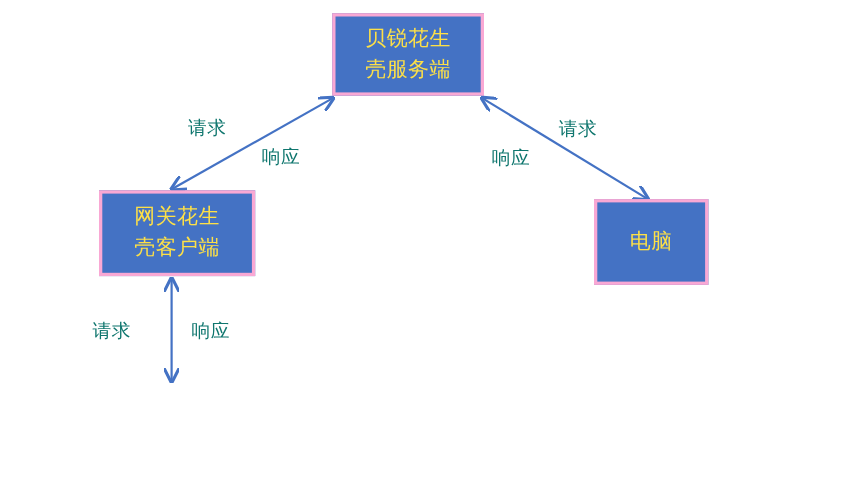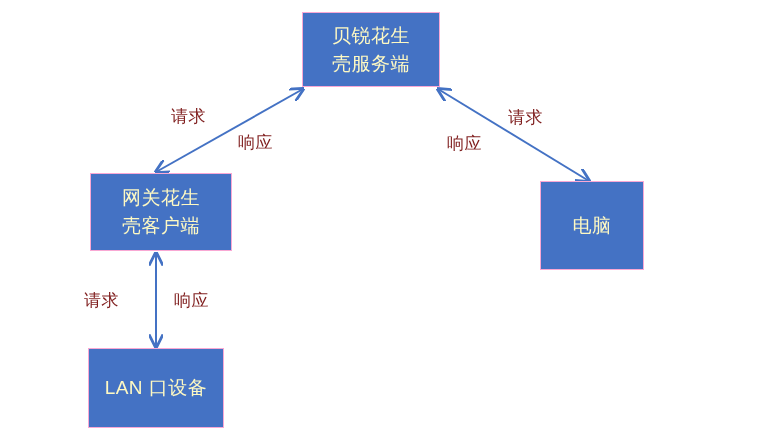--- a/index.html
+++ b/index.html
@@ -22,46 +22,46 @@
     left: 0;
     top: 0;
     width: 765px;
     height: 447px;
     pointer-events: none;
   }
   .node {
     position: absolute;
     box-sizing: border-box;
     background: #4472c4;
-    border: 1px solid #f9a8d4;
-    color: #fef9c3;
+    border: 3px solid #f9a8d4;
+    color: #fde047;
     display: flex;
     flex-direction: column;
     justify-content: center;
     text-align: center;
     line-height: 1.45;
     font-size: 19px;
     letter-spacing: 0.5px;
     white-space: pre-line;
   }
   .node-label {
     display: block;
   }
   .edge-label {
     position: absolute;
-    color: #7f1d1d;
+    color: #0f766e;
     font-size: 17px;
     letter-spacing: 0.5px;
     white-space: nowrap;
   }
 
   
   #node-server      { left: 302px; top: 12px;  width: 138px; height: 75px; }
   #node-gateway     { left: 90px;  top: 173px; width: 142px; height: 78px; }
-  #node-computer    { left: 540px; top: 181px; width: 104px; height: 89px; }
+  #node-computer    { left: 540px; top: 181px; width: 104px; height: 78px; }
   #node-lan-device  { left: 88px;  top: 348px; width: 136px; height: 80px; }
 
   
   #label-left-request    { left: 171px; top: 105px; }
   #label-left-response   { left: 238px; top: 131px; }
   #label-right-request   { left: 508px; top: 106px; }
   #label-right-response  { left: 447px; top: 132px; }
   #label-bottom-request  { left: 84px;  top: 289px; }
   #label-bottom-response { left: 174px; top: 289px; }
 </style>
@@ -94,23 +94,20 @@
 
   <div class="node" id="node-gateway">
     <span class="node-label">网关花生
 壳客户端</span>
   </div>
 
   <div class="node" id="node-computer">
     <span class="node-label">电脑</span>
   </div>
 
-  <div class="node" id="node-lan-device">
-    <span class="node-label">LAN 口设备</span>
-  </div>
 
   <span class="edge-label" id="label-left-request">请求</span>
   <span class="edge-label" id="label-left-response">响应</span>
 
   <span class="edge-label" id="label-right-request">请求</span>
   <span class="edge-label" id="label-right-response">响应</span>
 
   <span class="edge-label" id="label-bottom-request">请求</span>
   <span class="edge-label" id="label-bottom-response">响应</span>
 

